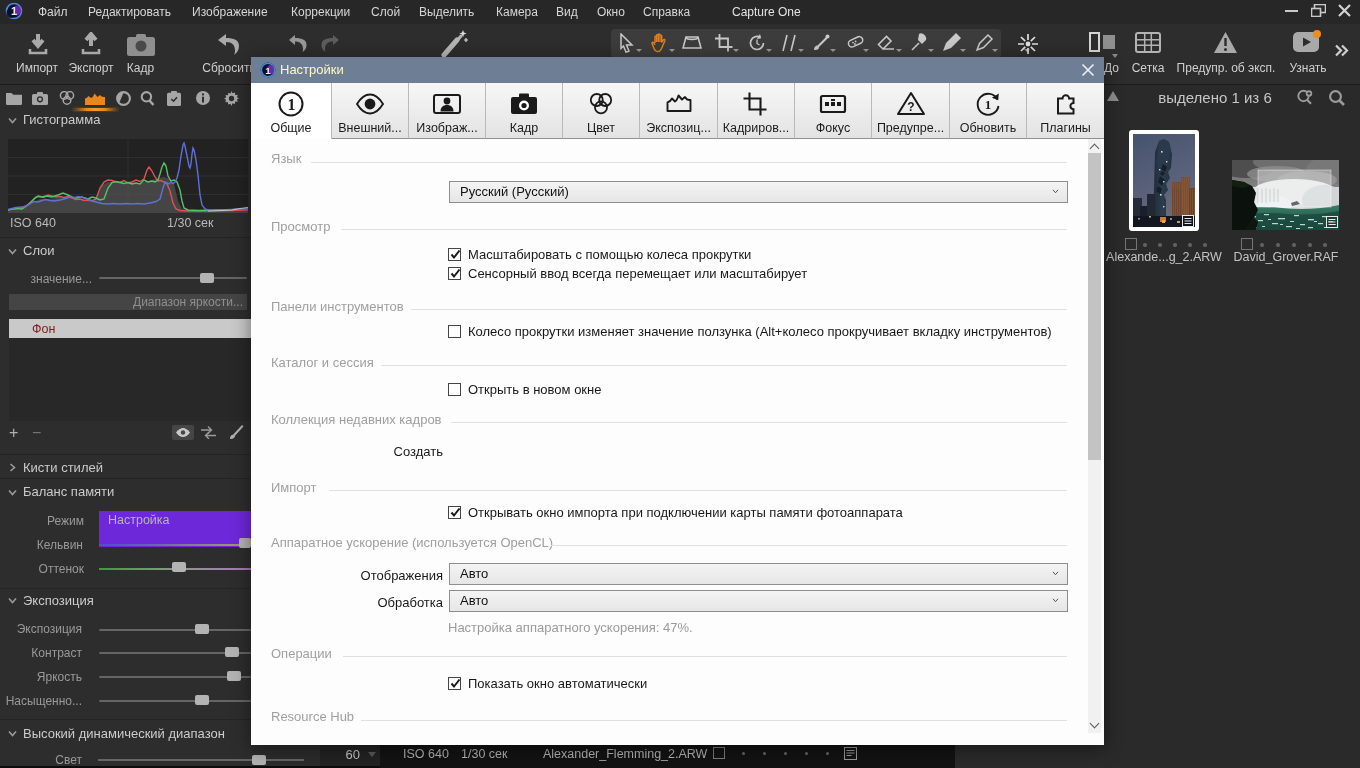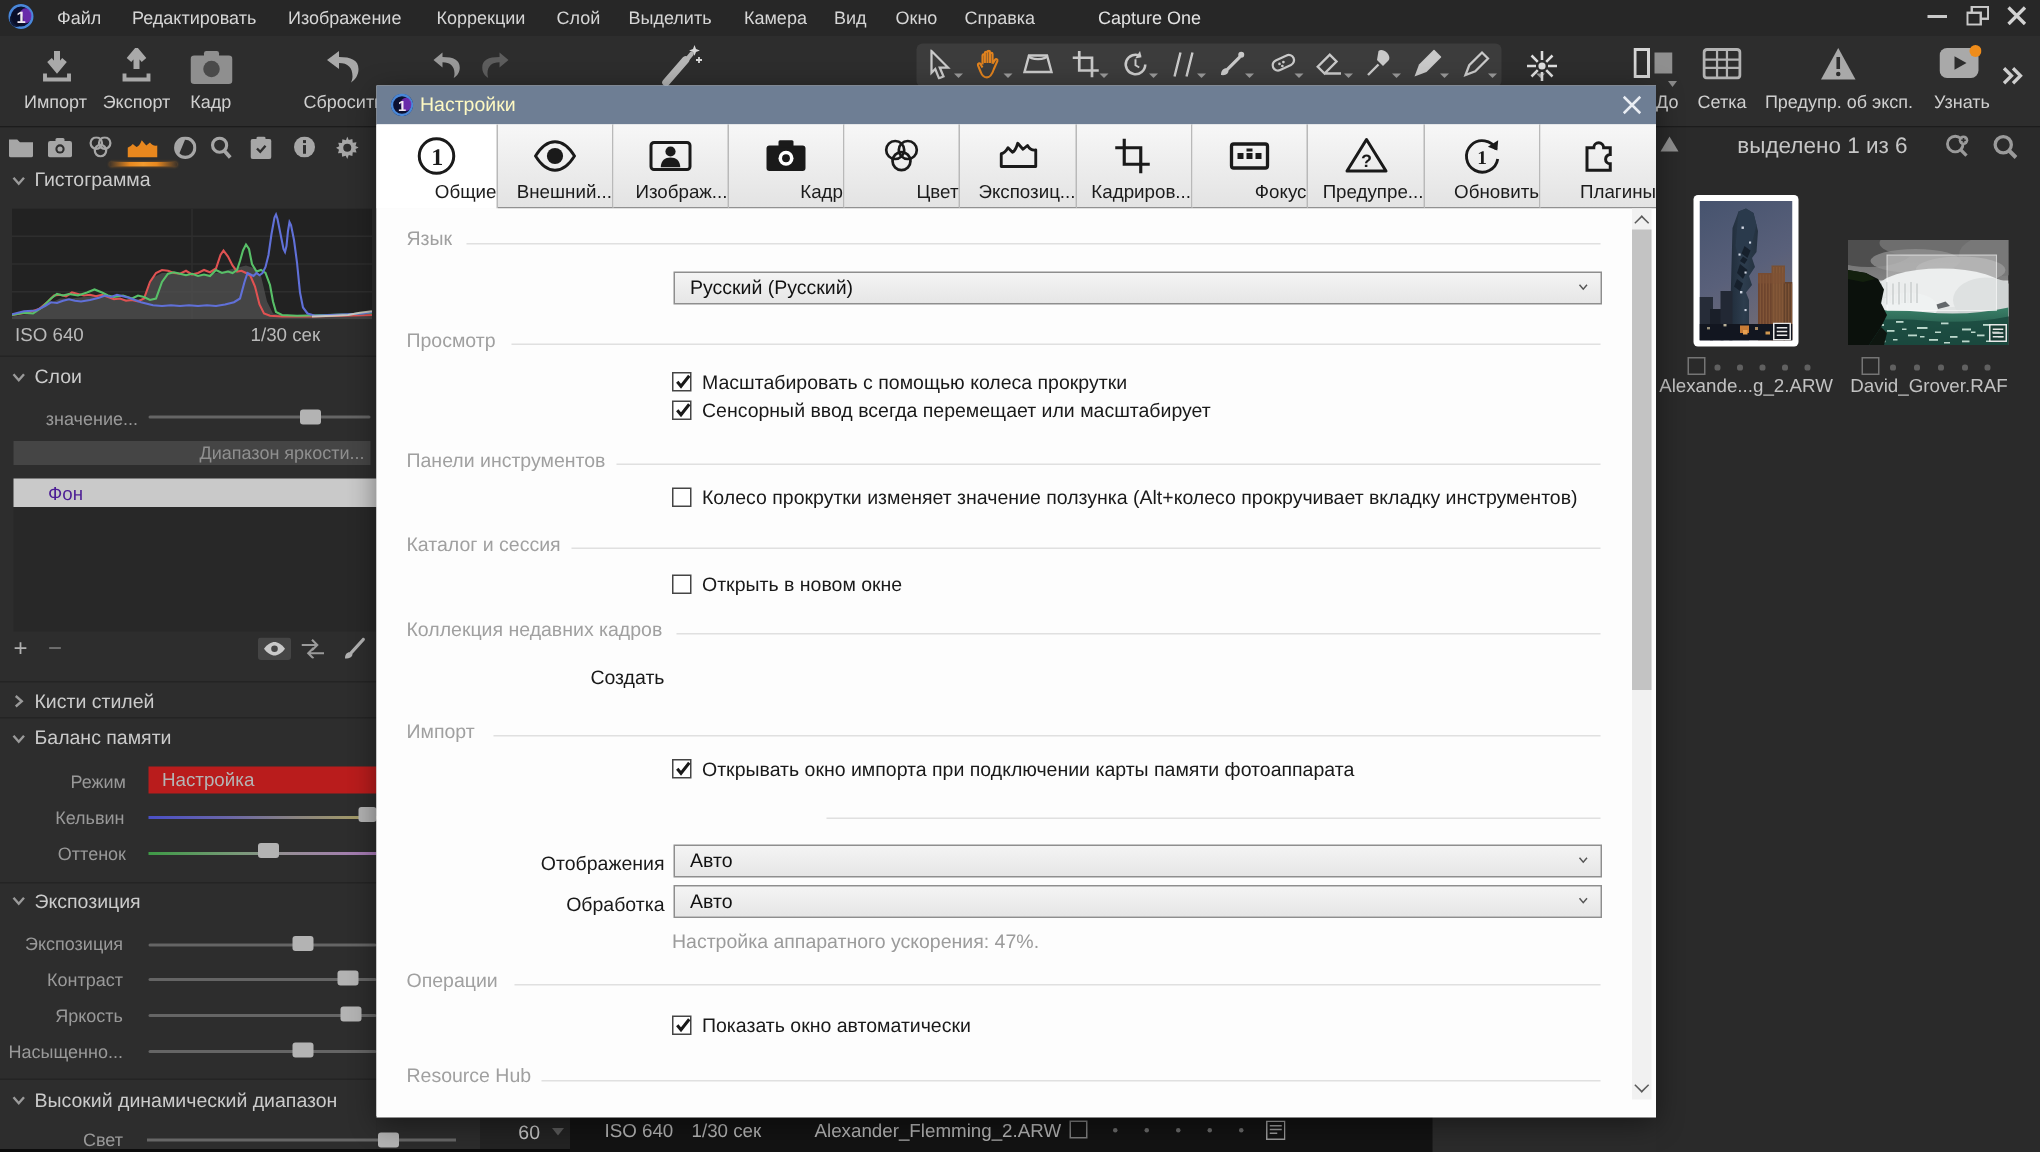--- a/index.html
+++ b/index.html
@@ -24,21 +24,21 @@
 .sepline { position:absolute; left:0; width:251px; height:1px; background:#242424; }
 
 
 #rightpanel { position:absolute; left:1104px; top:85px; width:256px; height:683px; background:#2a2a2a; }
 
 #dialog { position:absolute; left:251px; top:57px; width:853px; height:688px; background:#fff; box-shadow:0 4px 18px rgba(0,0,0,0.45); }
 #dlgtitle { position:absolute; left:0; top:0; width:853px; height:26px; background:#6e7e94; }
 #dlgtabs { position:absolute; left:0; top:26px; width:853px; height:56px; background:#ececec; }
 .tab { position:absolute; top:0; height:56px; background:linear-gradient(#f7f7f7,#e3e3e3); border-right:1px solid #b9b9b9; border-bottom:1px solid #919191; }
 .tab.sel { background:#fff; border-bottom:none; }
-.tablab { position:absolute; width:100%; text-align:right; top:38px; font-size:12.5px; color:#1b1b1b; }
+.tablab { position:absolute; width:100%; text-align:center; top:38px; font-size:12.5px; color:#1b1b1b; }
 .tabico { position:absolute; left:50%; top:7px; transform:translateX(-50%); }
 #dlgbody { position:absolute; left:0; top:82px; width:853px; height:605px; background:#fdfdfd; }
 .dsec { position:absolute; left:20px; font-size:13px; color:#a0a0a0; white-space:nowrap; }
 .dline { position:absolute; height:1px; background:#e0e0e0; }
 .cbox { position:absolute; width:13px; height:13px; background:#fff; border:1px solid #454545; }
 .cbl { position:absolute; font-size:13px; color:#191919; white-space:nowrap;text-align:right; }
 .drop { position:absolute; left:198px; width:619px; height:22px; background:linear-gradient(#f4f4f4,#e6e6e6); border:1px solid #8e8e8e; font-size:13px; color:#111; line-height:20px; padding-left:10px; }
 .droparrow { position:absolute; right:8px; top:7px; width:7px; height:5px; }
 .rlabel { position:absolute; font-size:13px; color:#191919; text-align:right; white-space:nowrap; }
 .check { position:absolute; left:1px; top:0px; }
@@ -294,21 +294,21 @@
         <path d="M1 2.5 l3.5 4 3.5-4" stroke="#9a9a9a" stroke-width="1.6" fill="none"></path>
       </svg>
   <div class="sechdr" style="top:158px">Слои</div>
   <div class="plabel" style="left:10px;top:186.5px;width:82px">значение...</div>
   <div class="ptrack" style="left:99px;top:192px;width:148px"></div>
   <div class="phandle" style="left:200px;top:187.5px"></div>
   <div class="abs" style="left:9px;top:209px;width:238px;height:16px;background:#454545">
     <div class="abs" style="right:4px;top:1px;font-size:12px;color:#8f8f8f">Диапазон яркости...</div>
   </div>
   <div class="abs" style="left:9px;top:234px;width:242px;height:19px;background:#c9c9c9">
-    <div class="abs" style="left:23px;top:2.5px;font-size:12.5px;color:#4c1d95">Фон</div>
+    <div class="abs" style="left:23px;top:2.5px;font-size:12.5px;color:#7f1d1d">Фон</div>
   </div>
   <div class="abs" style="left:9px;top:253px;width:242px;height:83px;background:#282828"></div>
 
   <div class="abs" style="left:9px;top:339px;font-size:16px;color:#b0b0b0">+</div>
   <div class="abs" style="left:32px;top:339px;font-size:16px;color:#777">−</div>
   <svg class="abs" style="left:172px;top:340px" width="22" height="15" viewBox="0 0 22 15">
     <rect width="22" height="15" rx="2" fill="#454545"></rect>
     <path d="M4 7.5 C6 4.5 9 3 11 3 s5 1.5 7 4.5 C16 10.5 13 12 11 12 S6 10.5 4 7.5 z" fill="#c9c9c9"></path>
     <circle cx="11" cy="7.5" r="2.2" fill="#454545"></circle>
   </svg>
@@ -324,21 +324,21 @@
         <path d="M2.5 1 l4 3.5 -4 3.5" stroke="#9a9a9a" stroke-width="1.6" fill="none"></path>
       </svg>
   <div class="sechdr" style="top:375px">Кисти стилей</div>
   <div class="sepline" style="top:393px"></div>
 
   <svg class="carev" style="top:403px" width="9" height="9" viewBox="0 0 9 9">
         <path d="M1 2.5 l3.5 4 3.5-4" stroke="#9a9a9a" stroke-width="1.6" fill="none"></path>
       </svg>
   <div class="sechdr" style="top:399px">Баланс памяти</div>
   <div class="plabel" style="left:10px;top:428.5px;width:74px">Режим</div>
-  <div class="abs" style="left:99px;top:426px;width:152px;height:18px;background:#b91c1c">
+  <div class="abs" style="left:99px;top:426px;width:152px;height:36px;background:#6d28d9">
     <div class="abs" style="left:9px;top:1.5px;font-size:12.5px;color:#b5b5b5">Настройка</div>
   </div>
   <div class="plabel" style="left:10px;top:452.5px;width:73px">Кельвин</div>
   <div class="abs" style="left:99px;top:458.5px;width:152px;height:2.5px;background:linear-gradient(90deg,#4a50c8,#6a66a8 35%,#8a8480 65%,#aaa05e)"></div>
   <div class="phandle" style="left:239px;top:453px;width:12px"></div>
   <div class="plabel" style="left:10px;top:476.5px;width:74px">Оттенок</div>
   <div class="abs" style="left:99px;top:482.5px;width:152px;height:2.5px;background:linear-gradient(90deg,#3e9a46,#7a9a7a 40%,#958e95 60%,#a878b8)"></div>
   <div class="phandle" style="left:172px;top:477px"></div>
   <div class="sepline" style="top:503px"></div>
 
@@ -698,20 +698,21 @@
 
     <div class="dsec" style="top:340.5px">Импорт</div>
     <div class="dline" style="left:78px;top:351px;width:738px"></div>
     <div class="cbox" style="left:197px;top:367px">
           <svg class="check" width="11" height="11" viewBox="0 0 11 11">
             <path d="M1.5 5.5 L4 8.5 L9.5 1.5" fill="none" stroke="#1a1a1a" stroke-width="2"></path>
           </svg>
         </div>
     <div class="cbl" style="left:217px;top:366px">Открывать окно импорта при подключении карты памяти фотоаппарата</div>
 
+    <div class="dsec" style="top:395.5px">Аппаратное ускорение (используется OpenCL)</div>
     <div class="dline" style="left:300px;top:406px;width:516px"></div>
     <div class="rlabel" style="left:90px;top:428.5px;width:102px">Отображения</div>
     <div class="drop" style="top:424px">Авто
       <svg class="droparrow" width="8" height="6" viewBox="0 0 8 6">
             <path d="M1 1 l3 3.5 L7 1" stroke="#555" stroke-width="1.2" fill="none"></path>
           </svg>
     </div>
     <div class="rlabel" style="left:90px;top:455.5px;width:102px">Обработка</div>
     <div class="drop" style="top:451px">Авто
       <svg class="droparrow" width="8" height="6" viewBox="0 0 8 6">

